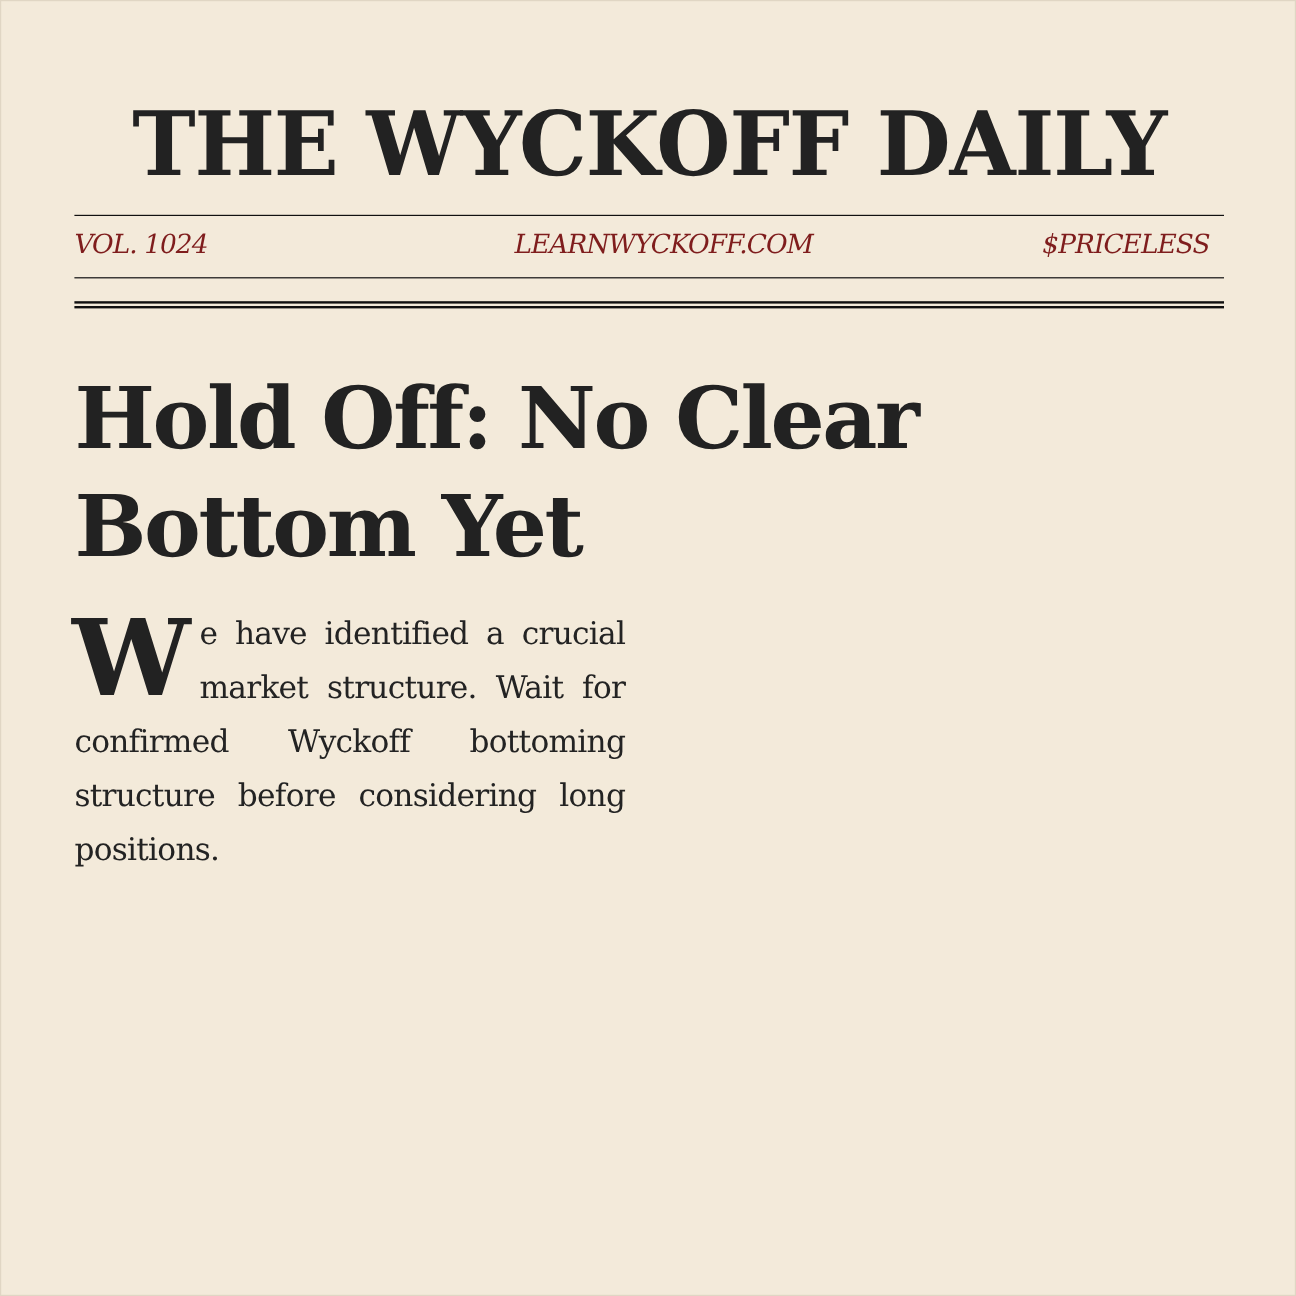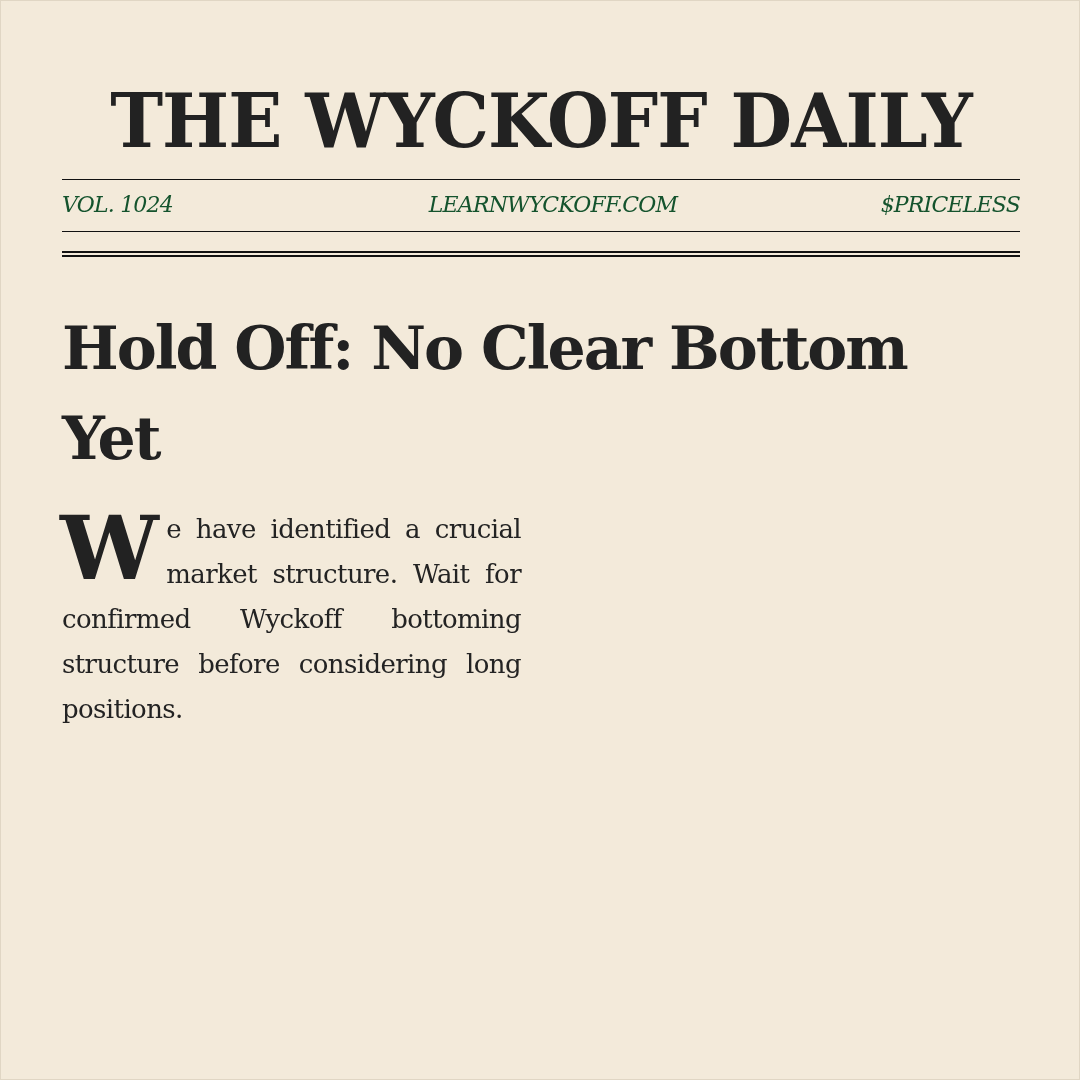--- a/index.html
+++ b/index.html
@@ -25,31 +25,31 @@
   .rule { position: absolute; left: 61px; width: 958px; background: #111; }
   .rule.r1 { top: 178px; height: 1px; }
   .rule.r2 { top: 230px; height: 1px; }
   .rule.r3a { top: 250px; height: 2px; }
   .rule.r3b { top: 254px; height: 2px; }
   .meta {
     position: absolute; top: 188px; left: 61px; width: 958px; height: 32px;
     font-family: "DejaVu Serif", serif;
     font-style: italic;
     font-size: 22px; line-height: 32px;
-    color: #14532d;
+    color: #7f1d1d;
     letter-spacing: -0.8px;
   }
   .meta .left { position: absolute; left: 0; }
   .meta .center { position: absolute; left: 12px; width: 100%; text-align: center; }
-  .meta .right { position: absolute; right: 0; margin-left: 44px; }
+  .meta .right { position: absolute; right: 12px; margin-left: 44px; }
   .headline {
     position: absolute; left: 61px; top: 302px; width: 958px;
     font-family: "DejaVu Serif", serif;
     font-weight: bold;
-    font-size: 60px; line-height: 90px;
+    font-size: 71px; line-height: 90px;
     letter-spacing: -2px;
     margin: 0;
   }
   .columns {
     position: absolute; left: 61px; top: 506px; width: 958px;
     display: flex; gap: 40px;
   }
   .col {
     width: 459px;
     font-family: "DejaVu Serif", serif;

